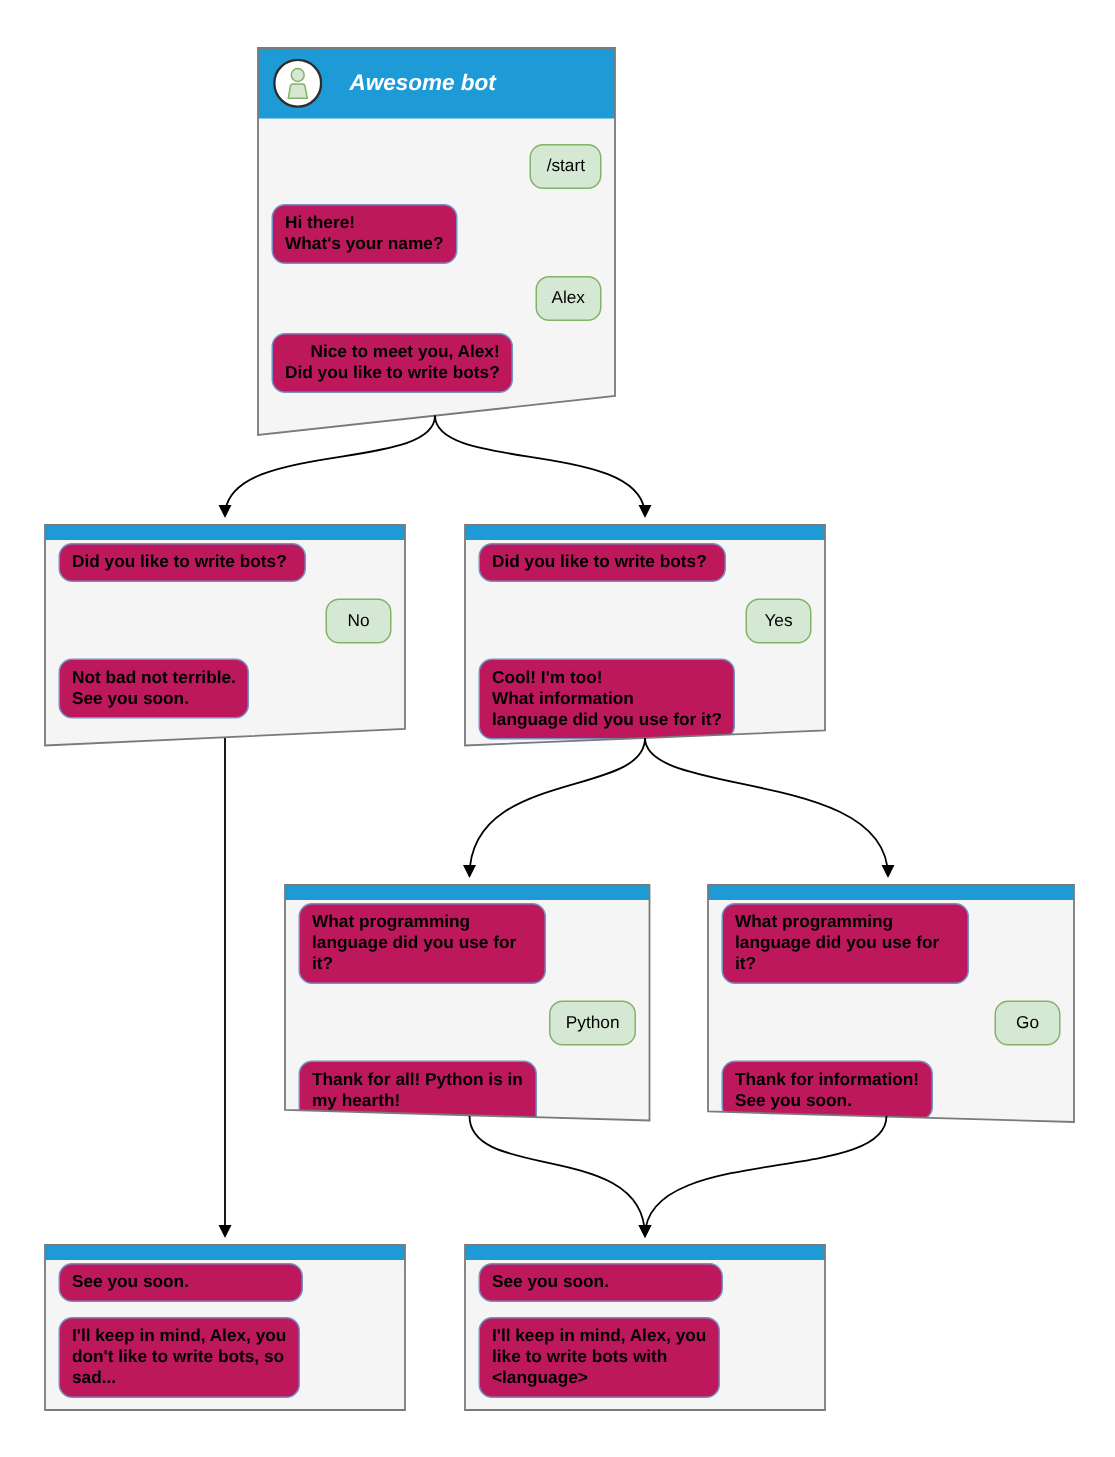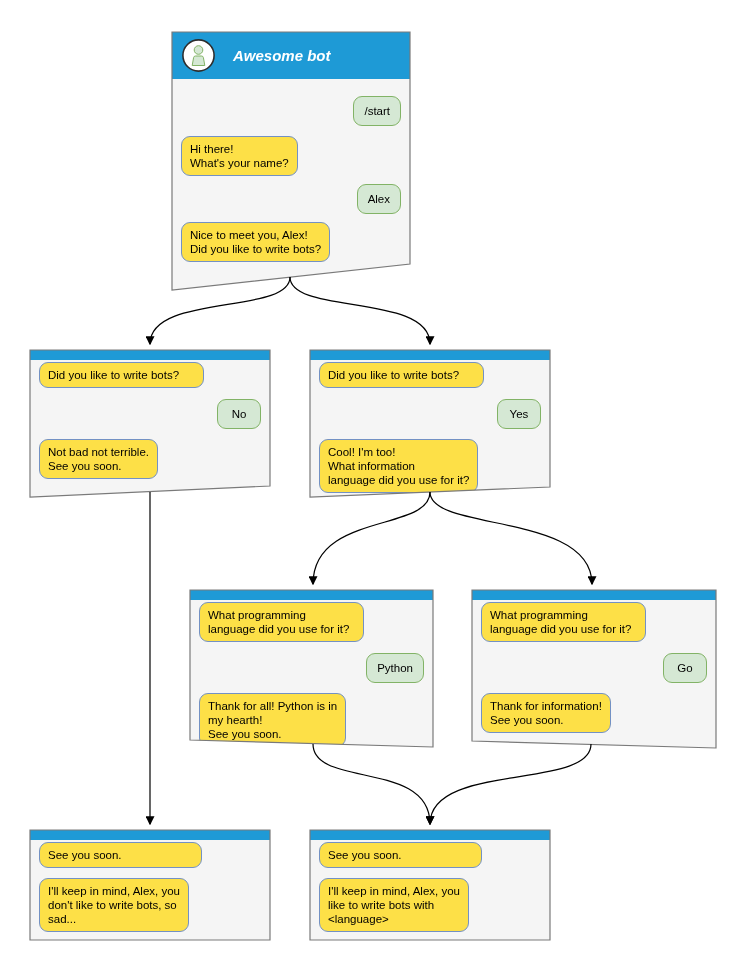--- a/index.html
+++ b/index.html
@@ -27,31 +27,31 @@
           display:flex;align-items:center;font-style:italic;}
   .avatar{margin-left:10px;flex:0 0 auto;display:block;}
   .title{margin-left:18px;color:#ffffff;font-weight:bold;font-size:15px;}
   .bar{position:relative;z-index:2;height:10px;background:#1e9ad6;}
 
   
   .body{position:relative;display:flex;flex-direction:column;padding:6px 9px;}
   .bubble{position:relative;z-index:1;border-radius:9px;padding:5px 8px;
           font-size:11.5px;line-height:14px;white-space:pre-line;
           width:fit-content;box-sizing:border-box;}
-  .bot {background:#fde047;border:1px solid #7391c4;align-self:flex-start;}
+  .bot {background:#be185d;border:1px solid #7391c4;align-self:flex-start;font-weight:bold;}
   .user{background:#d5e8d4;border:1px solid #82b366;align-self:flex-end;
         padding:7px 10px;min-width:44px;text-align:center;}
   .tucked{margin-top:-4px;width:165px;text-align:left;}
   .win-end-no .tucked,.win-end-yes .tucked{width:163px;}
 
   
   .win-main .m0{margin-top:11px;}
   .win-main .m1{margin-top:10px;}
   .win-main .m2{margin-top:8px;text-align:center;}
-  .win-main .m3{margin-top:8px;}
+  .win-main .m3{margin-top:8px;text-align:right;}
   .sub .m1{margin-top:11px;}
   .sub .m2{margin-top:10px;}
   .endwin .m1{margin-top:10px;}
 
   
   #overlay{position:absolute;left:0;top:0;z-index:10;pointer-events:none;}
   .outline{fill:none;stroke:#7a7a7a;stroke-width:1.2;}
   .edge{fill:none;stroke:#000000;stroke-width:1.2;}
 </style>
 </head>

